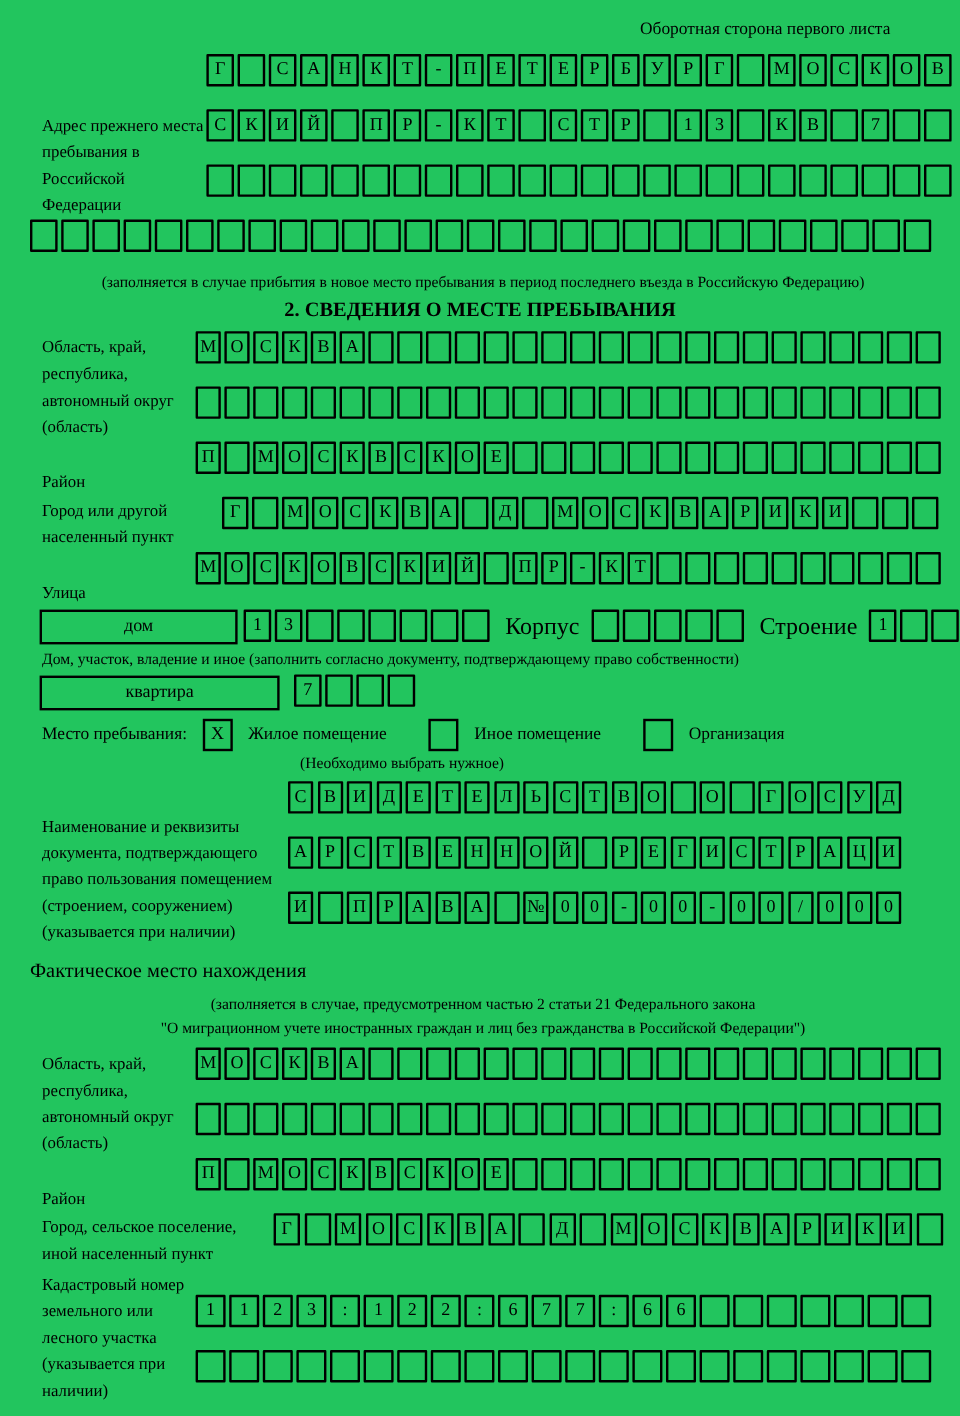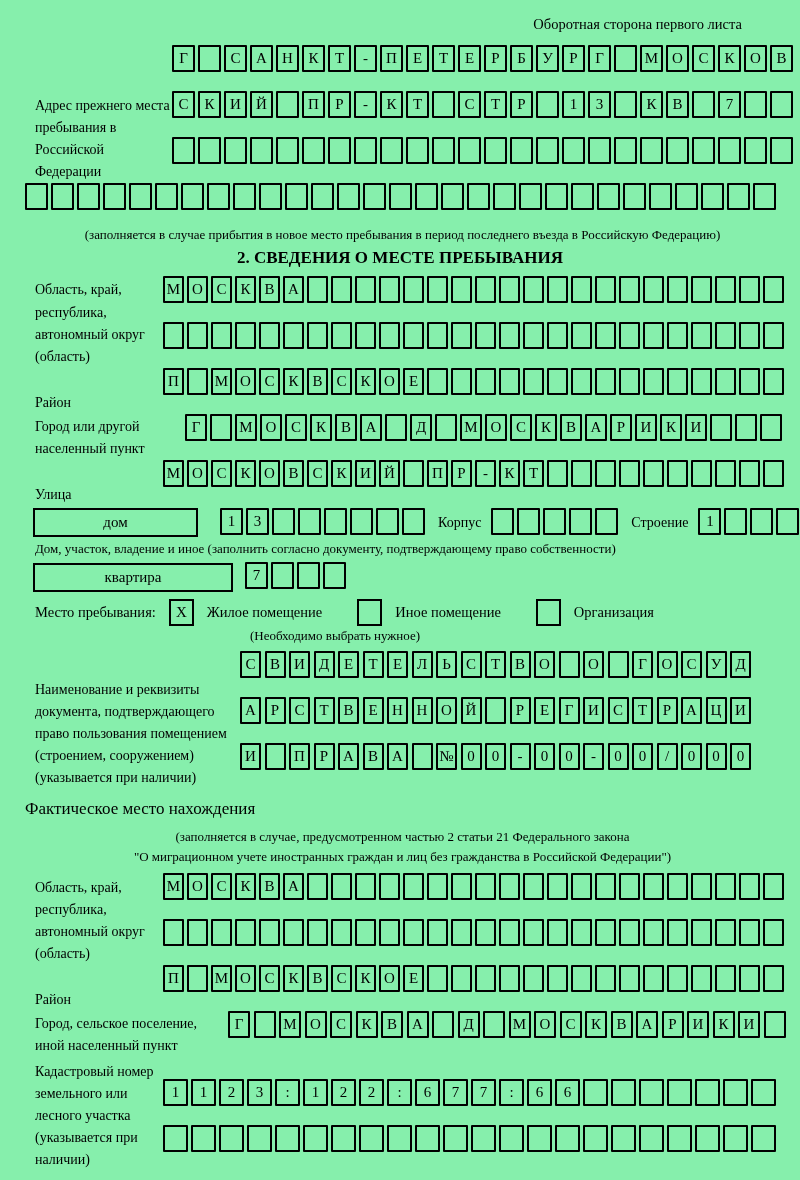--- a/index.html
+++ b/index.html
@@ -1,18 +1,18 @@
 <!DOCTYPE html>
 <html><head>
 <meta charset="utf-8">
 <style>
   html,body{margin:0;padding:0;background:#fff;}
   .page{
     width:800px;height:1180px;box-sizing:border-box;
-    background:#86efac;color:#000;
+    background:#22c55e;color:#000;
     font-family:"Liberation Serif","DejaVu Serif",serif;
     padding:0 0 0 25px;overflow:hidden;position:relative;
   }
   .hdr{padding:16px 58px 12px 0;text-align:right;font-size:14.5px;}
   .field{display:flex;align-items:flex-end;}
   .lbl{box-sizing:border-box;padding-left:10px;font-size:14px;line-height:1.58;flex:0 0 auto;}
   .w-prev{width:147px;}
   .w-s1{width:138px;}
   .w-g1{width:160px;}
   .w-doc{width:215px;}
@@ -30,25 +30,25 @@
   .r24g .cell{width:22px;}
   .r21 .cell{width:21px;margin-right:3.5px;}
   .r22c .cell{width:25px;}
   .r22g .cell{width:22px;margin-right:3.5px;}
   .fullrow{margin:0 0 1px 0;}
   .cap{font-size:13px;margin:0 0 5px 10px;line-height:1.25;}
   .cap-center{text-align:center;font-size:13px;margin:0 20px 2px 0;line-height:1.3;}
   .sec-title{text-align:center;font-weight:bold;font-size:17px;margin:4px 25px 8px 0;}
   .hrow{display:flex;align-items:center;margin:2px 0 3px 8px;}
   .widebox{box-sizing:border-box;border:2px solid #000;height:29px;display:flex;align-items:center;justify-content:center;font-size:15px;flex:0 0 auto;}
-  .wb-dom{width:165px;margin-right:22px;}
+  .wb-dom{width:165px;margin-right:5px;}
   .wb-kv{width:200px;margin-right:12px;}
   .hcells{height:27px;white-space:nowrap;}
   .hcells .cell{width:23px;}
-  .inl{font-size:14px;margin:0 10px;flex:0 0 auto;}
+  .inl{font-size:20px;margin:0 10px;flex:0 0 auto;}
   .stay{display:flex;align-items:center;margin:7px 0 2px 10px;font-size:14.5px;}
   .cbox{box-sizing:border-box;display:inline-block;width:25px;height:27px;border:2px solid #000;margin:0 13px;text-align:center;font-size:15px;line-height:22px;flex:0 0 auto;}
   .optlbl{margin-right:22px;}
   .stay-note{font-size:13px;margin:0 0 7px 225px;}
   .sub-title{text-align:left;font-weight:normal;font-size:17px;margin:10px 25px 8px 0;}
   .note-c{text-align:center;font-size:13px;line-height:1.55;margin-right:20px;}
   .notes{margin-bottom:6px;}
   .cad-rows{padding-top:22px;}
   .stamp{margin:14px 0 0 358px;width:402px;text-align:center;}
   .stamp-box{width:358px;height:177px;box-sizing:border-box;border:2px solid #000;margin:0 auto 8px auto;}

